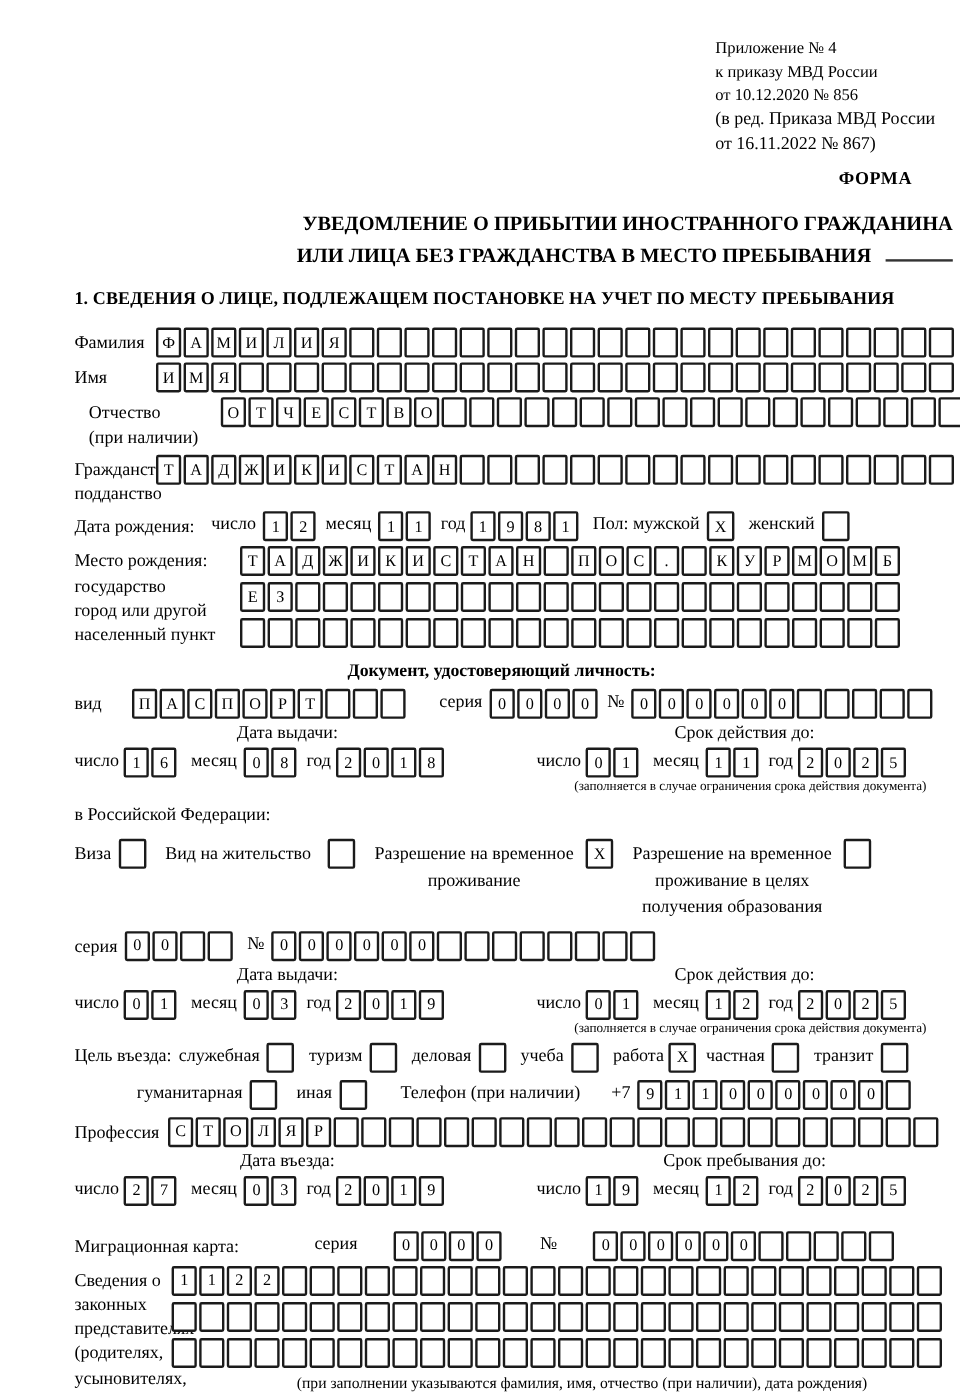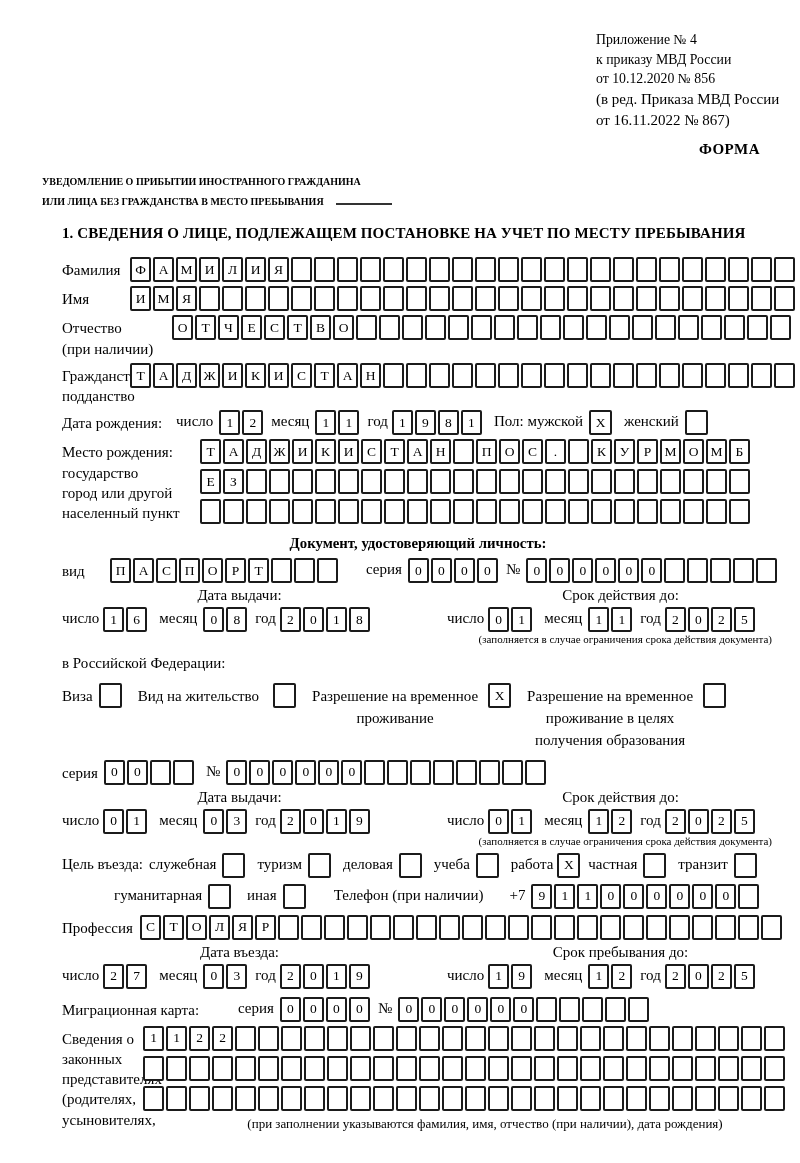--- a/index.html
+++ b/index.html
@@ -8,27 +8,27 @@
     background:#fff;color:#000000;overflow:hidden;
     padding:30px 6px 0 62px;
     font-family:"Liberation Serif","DejaVu Serif",serif;
     font-size:15px;
   }
   
   .annex{width:186px;margin-left:auto;margin-right:12px;font-size:13.8px;line-height:1.42;}
   .annex .amend{font-size:15px;line-height:1.42;}
   .annex .amend:first-of-type{margin-top:3px;}
   .forma{font-weight:bold;text-align:right;margin:10px 34px 16px 0;font-size:15px;letter-spacing:.5px;}
-  .title{font-weight:bold;text-align:left;font-size:10px;line-height:1.5;margin-bottom:16px;margin-left:-20px;}
+  .title{font-weight:bold;text-align:right;font-size:17px;line-height:1.5;margin-bottom:16px;margin-left:-20px;}
   .blank-line{display:inline-block;width:56px;border-bottom:2px solid #333;margin-left:12px;height:14px;}
   .sec1{font-weight:bold;font-size:15px;margin-bottom:15px;letter-spacing:.1px;}
   
   .f-row{display:flex;align-items:flex-start;margin-bottom:4px;}
   .f-label{line-height:1.35;flex:0 0 auto;padding-top:3px;}
-  .w68{width:68px;}.w110{width:110px;}.w138{width:138px;}.w48{width:48px;}.w78{width:78px;}.w150{width:150px;}.w81{width:81px;}
+  .w68{width:68px;}.w110{width:110px;margin-left:12px;}.w138{width:138px;}.w48{width:48px;}.w78{width:78px;}.w150{width:150px;}.w81{width:81px;}
   .cells{display:inline-flex;flex:0 0 auto;}
   .cell{
     flex:0 0 auto;width:21px;height:25px;box-sizing:border-box;margin-right:2px;
     border:2px solid #1b1b1b;border-radius:2px;display:inline-flex;align-items:center;justify-content:center;
     font-size:13.5px;line-height:1;background:#fff;
   }
   .cb .cell{width:23px;}
   .stack .cells{margin-bottom:5px;display:flex;}
   .dg-label{padding-top:3px;flex:0 0 auto;}
   .ml6{margin-left:6px;}.ml10{margin-left:10px;}.ml14{margin-left:14px;}.ml26{margin-left:26px;}.mr6{margin-right:6px;}.mr4{margin-right:4px;}
@@ -666,21 +666,21 @@
         <span class="cells">
             <span class="cell">2</span>
             <span class="cell">0</span>
             <span class="cell">2</span>
             <span class="cell">5</span>
           </span>
       </div>
     </div>
   </div>
 
-  <div class="f-row" style="margin-top:8px;">
+  <div class="f-row" style="margin-top:21px;gap:24px;">
     <div class="f-label w150">Миграционная карта:</div>
     <span class="dg-label ml26 mr6">серия</span>
     <span class="cells">
         <span class="cell">0</span>
         <span class="cell">0</span>
         <span class="cell">0</span>
         <span class="cell">0</span>
       </span>
     <span class="dg-label ml6 mr6">№</span>
     <span class="cells">

